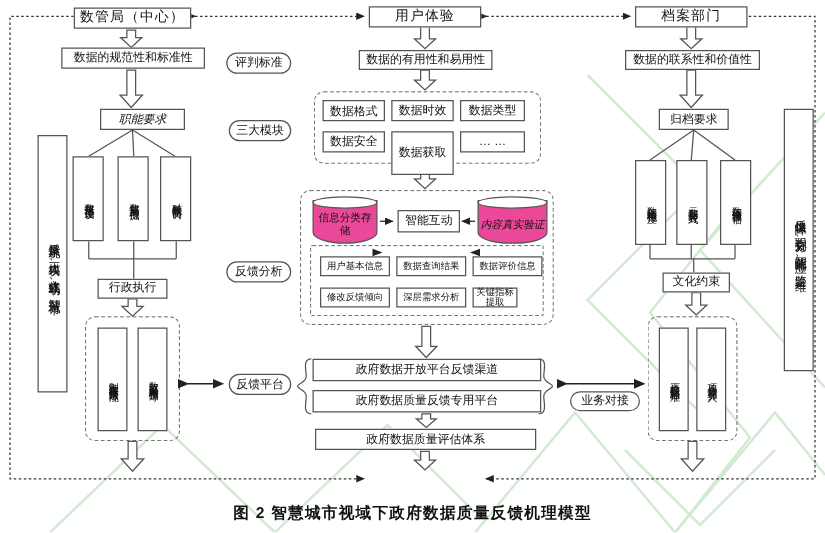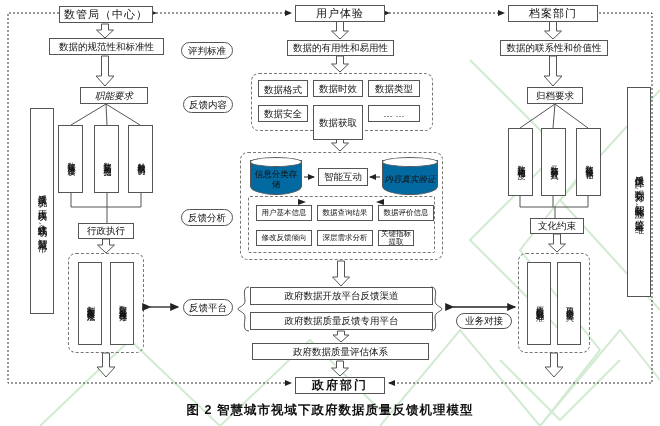--- a/index.html
+++ b/index.html
@@ -29,21 +29,21 @@
     writing-mode:vertical-rl;text-orientation:upright;font-size:8px;line-height:1;
     padding:2px 1px;letter-spacing:1px;
   }
   .sidebar{
     position:absolute;z-index:3;background:#fff;border:1px solid var(--line);
     writing-mode:vertical-rl;text-orientation:upright;font-size:9.5px;
     display:flex;align-items:center;justify-content:center;box-sizing:border-box;
     letter-spacing:1px;
   }
   .cyl{
-    position:absolute;z-index:3;background:#0369a1;border:1px solid var(--line);
+    position:absolute;z-index:3;background:#ec4899;border:1px solid var(--line);
     border-radius:0 0 26px 26px / 0 0 9px 9px;box-sizing:border-box;
     display:flex;align-items:center;justify-content:center;text-align:center;
     font-size:8.5px;line-height:1.1;padding-top:4px;
   }
   .cyl::before{
     content:"";position:absolute;top:-4px;left:-1px;right:-1px;height:8px;
     border:1px solid var(--line);border-radius:50%;background:#fff;
   }
   .cyl span{position:relative;z-index:1;}
   .small{font-size:7.5px;}
@@ -175,21 +175,21 @@
       <span>行政执行</span>
     </div>
   <div class="box vbox" style="left:78px;top:262px;width:24px;height:83px;">
       <span>制定大数据政策法规</span>
     </div>
   <div class="box vbox" style="left:110px;top:262px;width:24px;height:83px;">
       <span>数据监督考核和指导</span>
     </div>
 
   <div class="box stadium" style="left:183px;top:96px;width:50px;height:17px;">
-      <span>反馈内容</span>
+      <span>三大模块</span>
     </div>
   <div class="box stadium" style="left:181px;top:209px;width:52px;height:17px;">
       <span>反馈分析</span>
     </div>
   <div class="box stadium" style="left:183px;top:299px;width:50px;height:17px;">
       <span>反馈平台</span>
     </div>
   <div class="box stadium" style="left:456px;top:313px;width:56px;height:16px;">
       <span>业务对接</span>
     </div>
@@ -244,23 +244,20 @@
 
   <div class="box" style="left:250px;top:287px;width:183px;height:18px;">
       <span>政府数据开放平台反馈渠道</span>
     </div>
   <div class="box" style="left:250px;top:312px;width:183px;height:18px;">
       <span>政府数据质量反馈专用平台</span>
     </div>
   <div class="box" style="left:252px;top:343px;width:177px;height:17px;">
       <span>政府数据质量评估体系</span>
     </div>
-  <div class="box gov" style="left:295px;top:377px;width:90px;height:17px;">
-      <span>政府部门</span>
-    </div>
 
   <div class="box" style="left:527px;top:87px;width:56px;height:17px;">
       <span>归档要求</span>
     </div>
   <div class="box vbox" style="left:508px;top:128px;width:25px;height:68px;">
       <span>数据结构化程度</span>
     </div>
   <div class="box vbox" style="left:541px;top:128px;width:25px;height:68px;">
       <span>元数据封装方式</span>
     </div>

